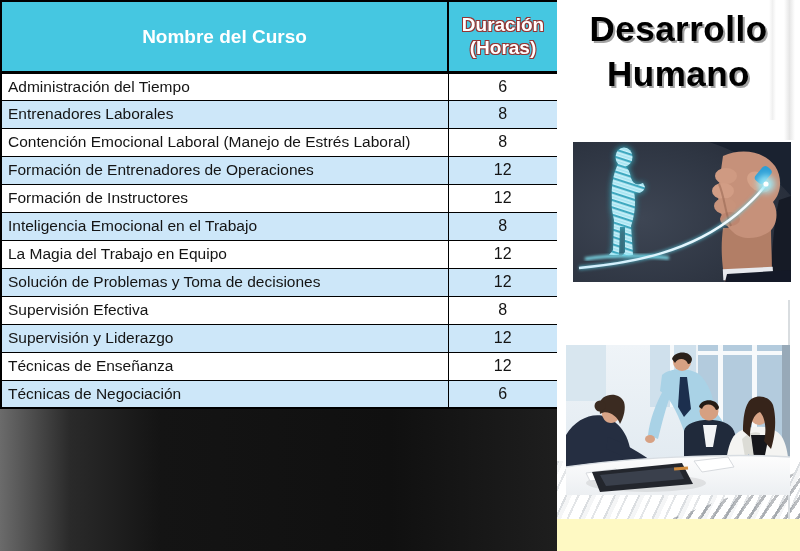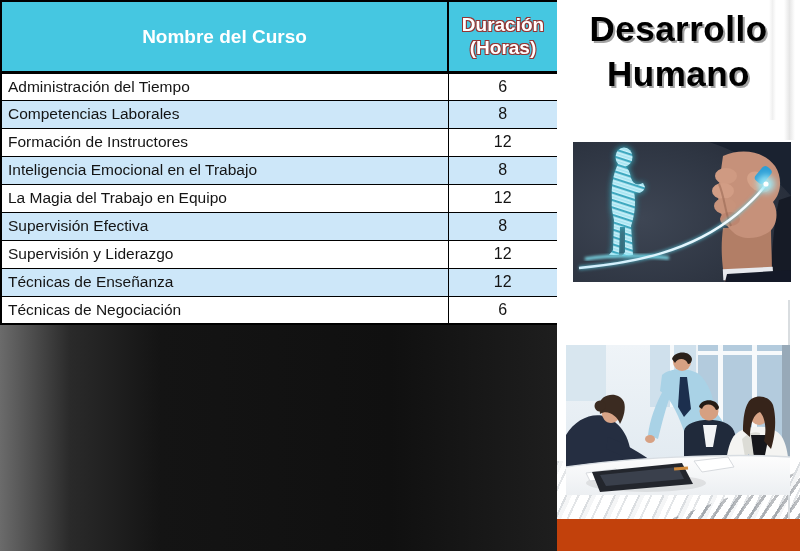--- a/index.html
+++ b/index.html
@@ -1,17 +1,17 @@
 <!DOCTYPE html>
 <html style="--header-bg: #45c7e1; --row-alt: #cde7f9; --border: #000000; --duration-outline: #943634; --title-shadow: #a3a3a3;"><head>
 <meta charset="utf-8">
 <style>
   html,body{margin:0;padding:0;background:#ffffff;}
   .slide{
-    position:relative;width:800px;height:551px;overflow:hidden;background:#c2410c;
+    position:relative;width:800px;height:551px;overflow:hidden;background:#fef9c3;
     font-family:"Liberation Sans","DejaVu Sans",sans-serif;
   }
 
   
   .left-col{position:absolute;left:0;top:0;width:557px;height:551px;display:flex;flex-direction:column;}
   table.courses{border-collapse:collapse;table-layout:fixed;width:557px;border:2px solid var(--border,#000);}
   col.c-name{width:447px;}
   col.c-hours{width:110px;}
   thead tr{height:71px;}
   th{background:var(--header-bg,#45c7e1);border:2px solid var(--border,#000);border-bottom:3px solid var(--border,#000);
@@ -70,33 +70,45 @@
             <div>(Horas)</div>
           </th>
         </tr>
       </thead>
       <tbody>
         <tr>
             <td class="name">Administración del Tiempo</td>
             <td class="hours">6</td>
           </tr>
         <tr>
-            <td class="name">Competencias Laborales</td>
-            <td class="hours">8</td>
+            <td class="name">Entrenadores Laborales</td>
+            <td class="hours">8</td>
+          </tr>
+        <tr>
+            <td class="name">Contención Emocional Laboral (Manejo de Estrés Laboral)</td>
+            <td class="hours">8</td>
+          </tr>
+        <tr>
+            <td class="name">Formación de Entrenadores de Operaciones</td>
+            <td class="hours">12</td>
           </tr>
         <tr>
             <td class="name">Formación de Instructores</td>
             <td class="hours">12</td>
           </tr>
         <tr>
             <td class="name">Inteligencia Emocional en el Trabajo</td>
             <td class="hours">8</td>
           </tr>
         <tr>
             <td class="name">La Magia del Trabajo en Equipo</td>
+            <td class="hours">12</td>
+          </tr>
+        <tr>
+            <td class="name">Solución de Problemas y Toma de decisiones</td>
             <td class="hours">12</td>
           </tr>
         <tr>
             <td class="name">Supervisión Efectiva</td>
             <td class="hours">8</td>
           </tr>
         <tr>
             <td class="name">Supervisión y Liderazgo</td>
             <td class="hours">12</td>
           </tr>

